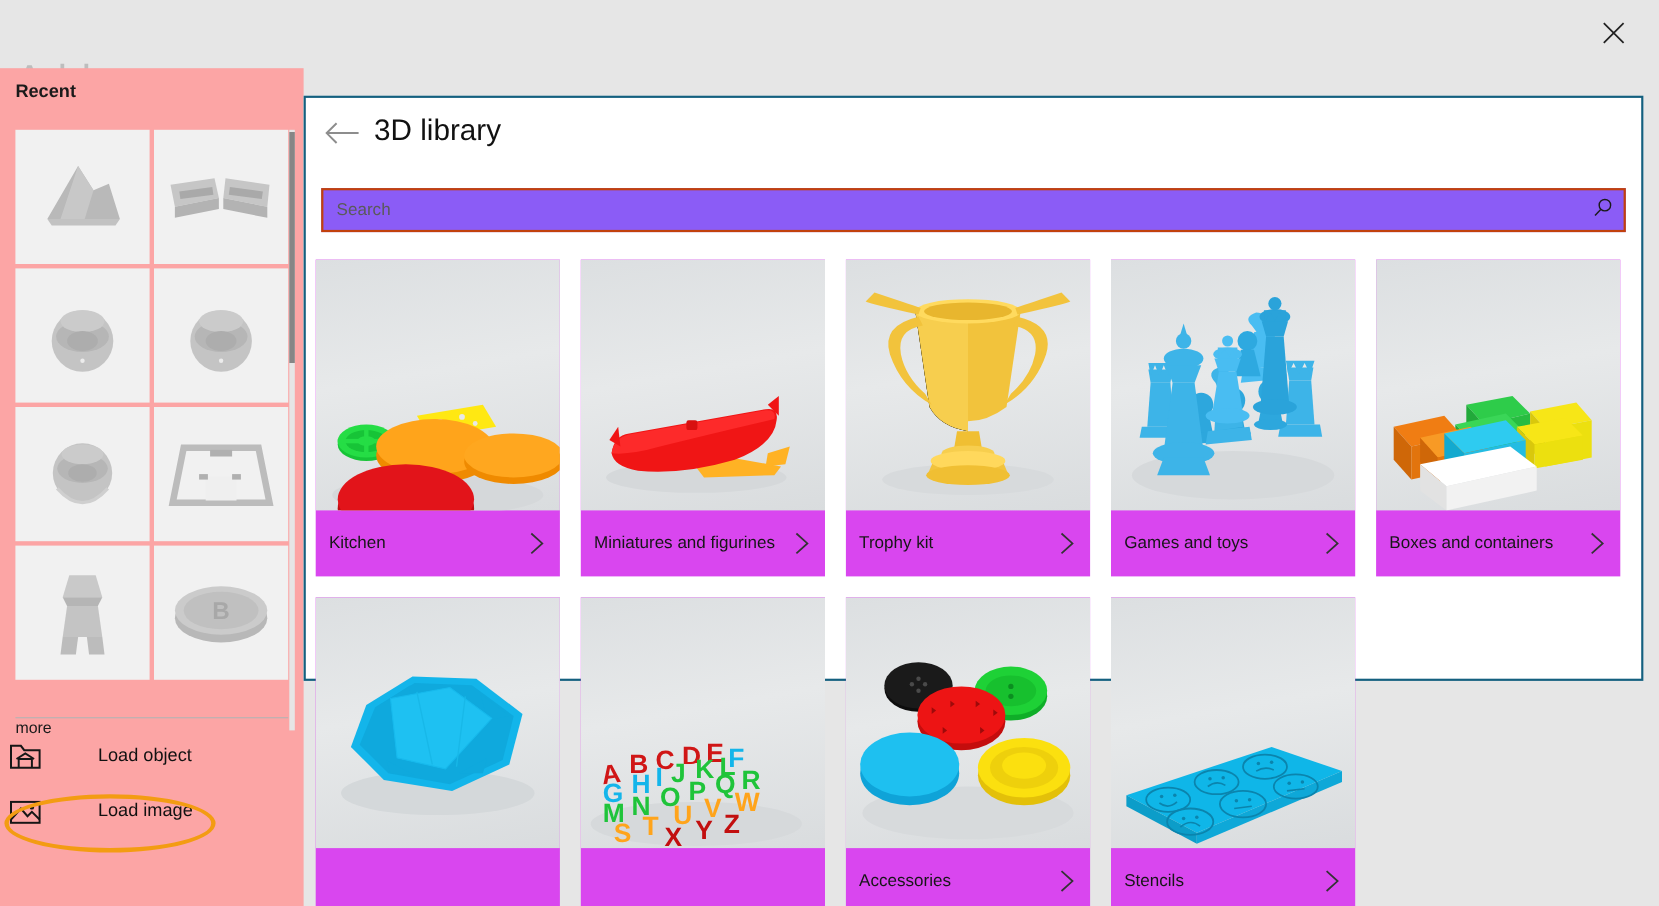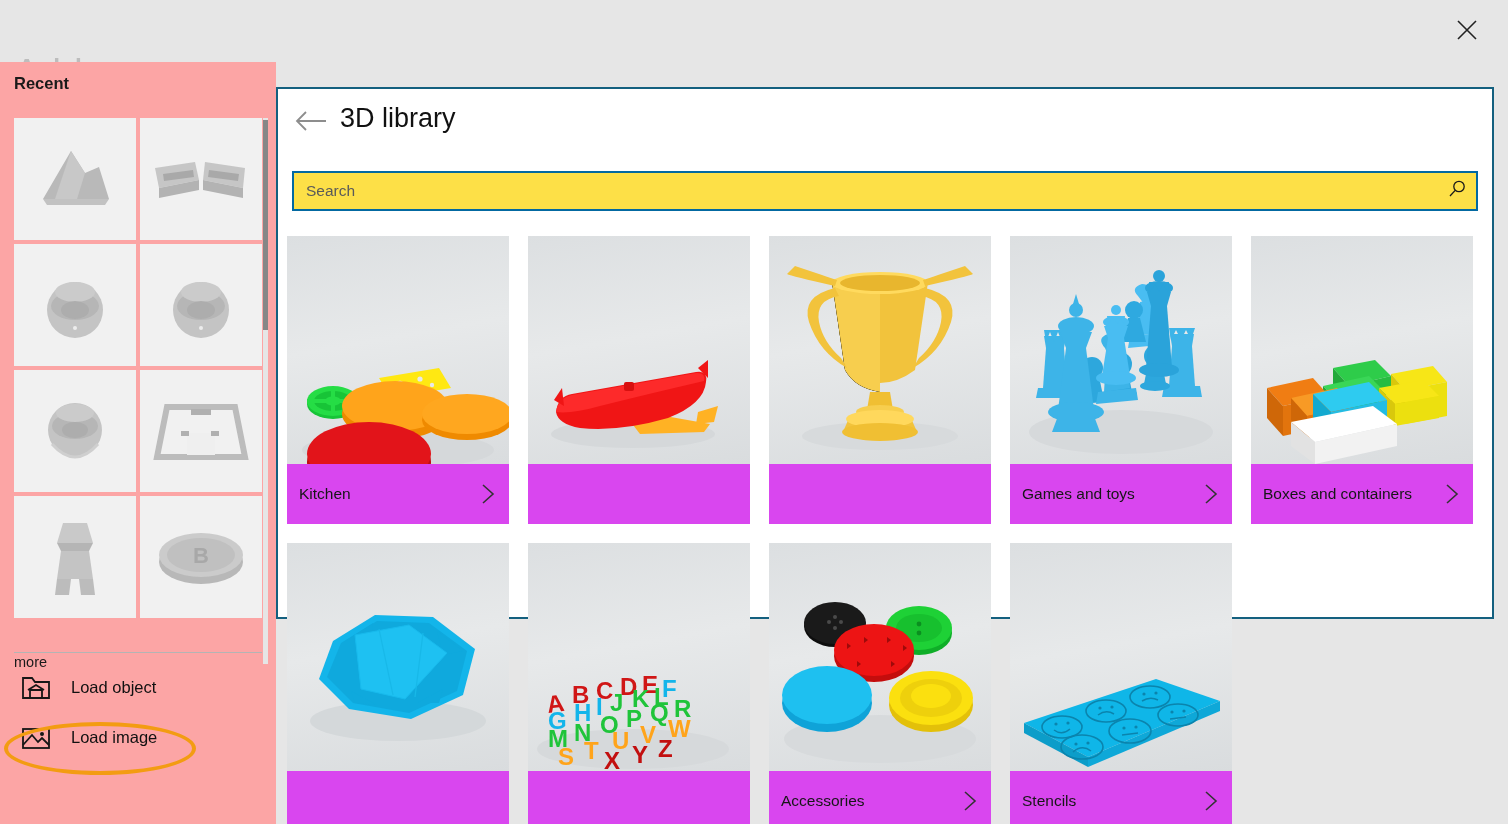--- a/index.html
+++ b/index.html
@@ -65,21 +65,21 @@
   }
   .divider {
     position: absolute; left: 14px; top: 590px;
     width: 248px; height: 1px; background: #b4b4b4;
   }
 
   .menu { position: absolute; left: 0; top: 600px; width: 276px; }
   .menu-item {
     position: relative;
     height: 50px; display: flex; align-items: center;
-    padding-left: 21px; cursor: pointer;
+    padding-left: 8px; cursor: pointer; gap: 31px;
   }
   .menu-icon { width: 30px; height: 30px; margin-right: 20px; flex: 0 0 30px; }
   .menu-icon svg { display: block; }
   .menu-label { font-size: 16.5px; color: #111; }
 
   .highlight-ellipse {
     position: absolute; left: 4px; top: 660px;
     width: 192px; height: 53px;
     border: 4px solid #f39c12;
     border-radius: 50%;
@@ -100,21 +100,21 @@
     width: 34px; height: 30px; cursor: pointer;
   }
   .panel-title {
     position: absolute; left: 62px; top: 14px;
     font-size: 27px; font-weight: 300; color: #111;
   }
 
   .searchbox {
     position: absolute; left: 14px; top: 82px;
     width: 1186px; height: 40px;
-    border: 2px solid #0369a1; background: #fde047;
+    border: 2px solid #c2410c; background: #8b5cf6;
     display: flex; align-items: center;
   }
   .search-input {
     flex: 1; border: none; outline: none; background: transparent;
     font-family: "Liberation Sans", sans-serif;
     font-size: 15.5px; color: #111; padding: 0 12px;
   }
   .search-input::placeholder { color: #5a5a5a; opacity: 1; }
   .search-icon { width: 38px; display: flex; align-items: center; justify-content: center; cursor: pointer; }
 
@@ -374,20 +374,28 @@
           <svg viewBox="0 0 222 228">
             <ellipse cx="105" cy="198" rx="82" ry="14" fill="#d5d8da"></ellipse>
             <path d="M92 172 L182 188 L176 196 L112 198 Z" fill="#ffb224"></path>
             <path d="M170 176 L190 170 L186 186 L168 188 Z" fill="#ffb224"></path>
             <path d="M28 176 Q30 160 44 158 L168 136 Q180 134 178 146 Q176 168 140 182 Q92 196 52 192 Q30 188 28 176 Z" fill="#f01515"></path>
             <path d="M28 176 Q30 162 44 159 L168 137 Q178 136 176 145 Q120 158 72 170 Q44 178 28 176 Z" fill="#fd2a2a"></path>
             <path d="M26 164 L34 152 L36 170 Z" fill="#f01515"></path>
             <path d="M170 132 L180 124 L180 142 Z" fill="#f01515"></path>
             <rect x="96" y="146" width="10" height="9" rx="2" fill="#d81010"></rect>
           </svg>
+        </div>
+        <div class="tile-foot">
+          <span class="tile-label">Miniatures and figurines</span>
+          <span class="chev">
+            <svg width="14" height="22" viewBox="0 0 14 22">
+                <path d="M2 2 L12 11 L2 20" stroke="#333" stroke-width="1.6" fill="none"></path>
+              </svg>
+          </span>
         </div>
       </div>
 
       <div class="tile">
         <div class="tile-img">
           <svg viewBox="0 0 222 228">
             <ellipse cx="111" cy="200" rx="78" ry="14" fill="#d7dadc"></ellipse>
             <path d="M63 46 L159 46 L146 134 Q111 160 76 134 Z" fill="#f2c33c"></path>
             <path d="M63 46 L111 46 L111 156 Q86 152 76 134 Z" fill="#ffd košak"></path>
             <path d="M63 46 L111 46 L111 156 Q86 152 76 134 Z" fill="#ffd css"></path>
@@ -397,20 +405,28 @@
             <path d="M66 50 Q22 40 18 38 L26 30 Q56 40 68 44 Z" fill="#f2c33c"></path>
             <path d="M66 52 Q32 60 40 86 Q50 116 78 132 L72 122 Q54 106 50 86 Q46 64 70 60 Z" fill="#f2c33c"></path>
             <path d="M156 50 Q200 40 204 38 L196 30 Q166 40 154 44 Z" fill="#f2c33c"></path>
             <path d="M156 52 Q190 60 182 86 Q172 116 144 132 L150 122 Q168 106 172 86 Q176 64 152 60 Z" fill="#f2c33c"></path>
             <path d="M101 156 L121 156 L124 174 L98 174 Z" fill="#f0bf33"></path>
             <ellipse cx="111" cy="176" rx="24" ry="7" fill="#f7ce4e"></ellipse>
             <path d="M80 182 L142 182 L148 196 L74 196 Z" fill="#f2c33c"></path>
             <ellipse cx="111" cy="183" rx="34" ry="9" fill="#ffd85c"></ellipse>
             <ellipse cx="111" cy="196" rx="38" ry="9" fill="#f0bf33"></ellipse>
           </svg>
+        </div>
+        <div class="tile-foot">
+          <span class="tile-label">Trophy kit</span>
+          <span class="chev">
+            <svg width="14" height="22" viewBox="0 0 14 22">
+                <path d="M2 2 L12 11 L2 20" stroke="#333" stroke-width="1.6" fill="none"></path>
+              </svg>
+          </span>
         </div>
       </div>
 
       <div class="tile">
         <div class="tile-img">
           <svg viewBox="0 0 222 228">
             <ellipse cx="111" cy="196" rx="92" ry="22" fill="#d6d9db"></ellipse>
             <g fill="#3db4e8">
               <path d="M34 100 L56 100 L54 112 L36 112 Z"></path>
                 <path d="M36 112 L54 112 L57 152 L33 152 Z"></path>

